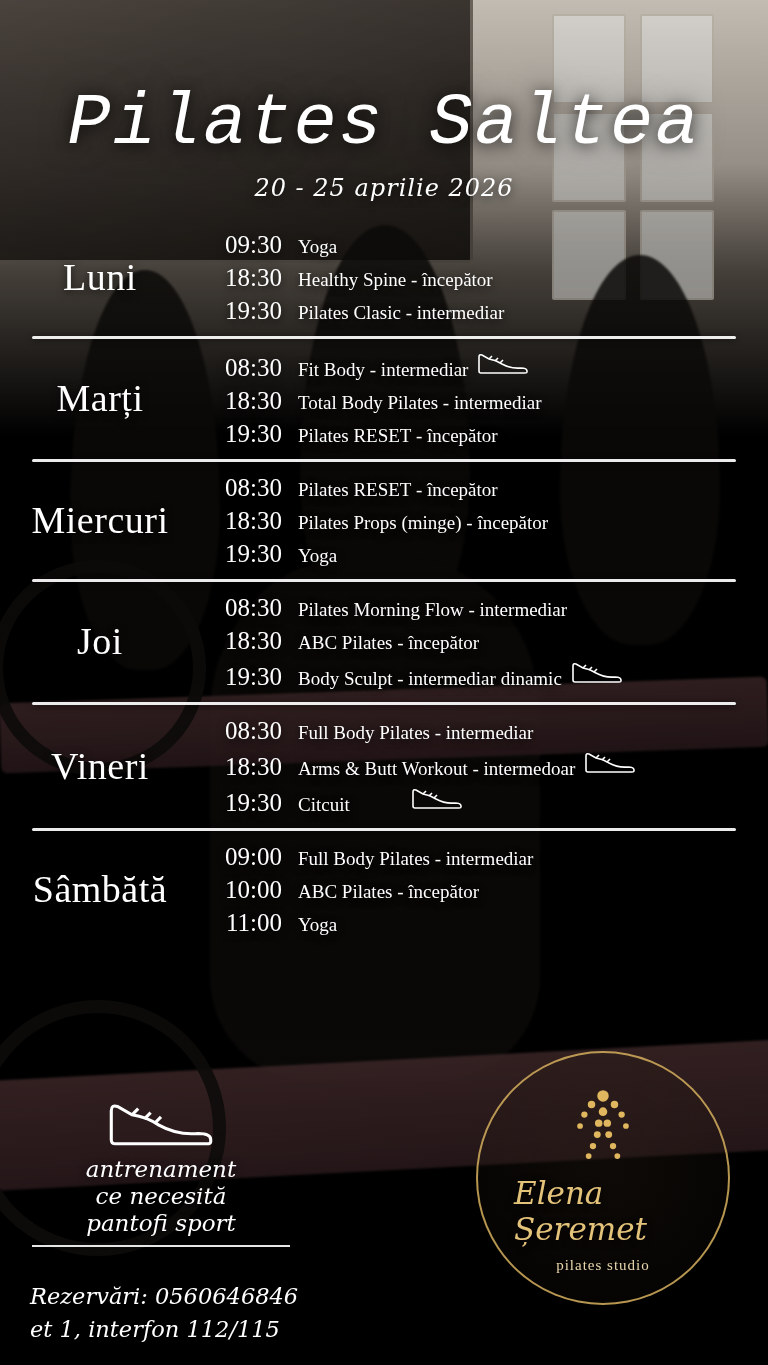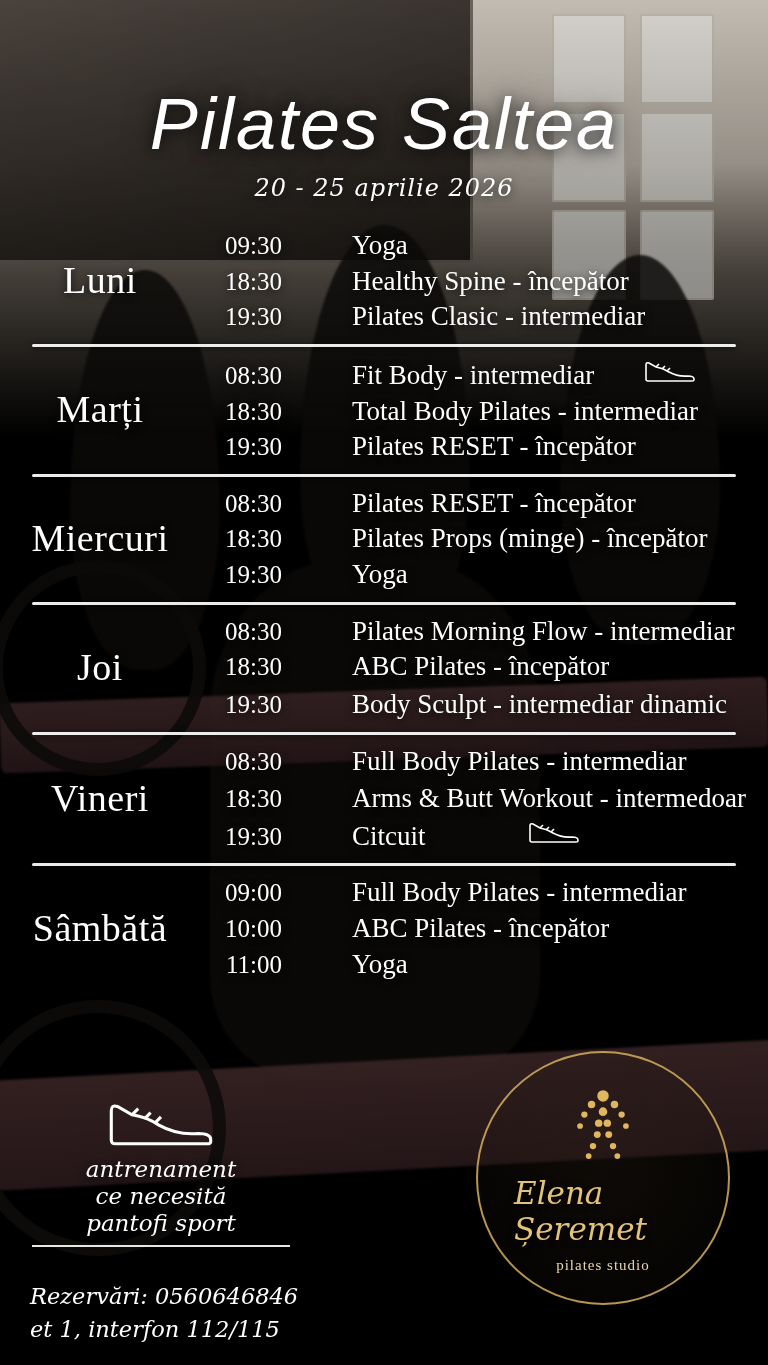--- a/index.html
+++ b/index.html
@@ -84,21 +84,21 @@
 
   
   .content {
     position: relative;
     z-index: 5;
     width: 100%;
     height: 100%;
   }
   .title {
     text-align: center;
-    font-family: Liberation Sans, sans-serif;
+    font-family: Liberation Mono, monospace;
     font-style: italic;
     font-size: 72px;
     letter-spacing: 2px;
     margin: 0;
     padding-top: 88px;
     line-height: 1;
     text-shadow: 0 2px 14px rgba(0,0,0,0.65), 0 0 30px rgba(0,0,0,0.5);
     font-weight: 400;
   }
   .subtitle {
@@ -130,33 +130,31 @@
     line-height: 1.05;
   }
   .rows {
     flex: 1 1 auto;
   }
   .row {
     display: flex;
     align-items: baseline;
     line-height: 1.32;
     white-space: nowrap;
-    gap: 41px;
   }
   .time {
     flex: 0 0 96px;
     text-align: right;
     padding-right: 16px;
     font-size: 25px;
     text-shadow: 0 2px 8px rgba(0,0,0,0.8);
   }
   .cls {
-    font-size: 27px;
+    font-size: 19px;
     text-shadow: 0 2px 8px rgba(0,0,0,0.8);
-    margin-left: 13px;
   }
   .shoe {
     display: inline-block;
     vertical-align: middle;
     margin-left: 8px;
   }
   .divider {
     height: 3px;
     background: rgba(255,255,255,0.92);
     margin: 9px 18px 9px 18px;

